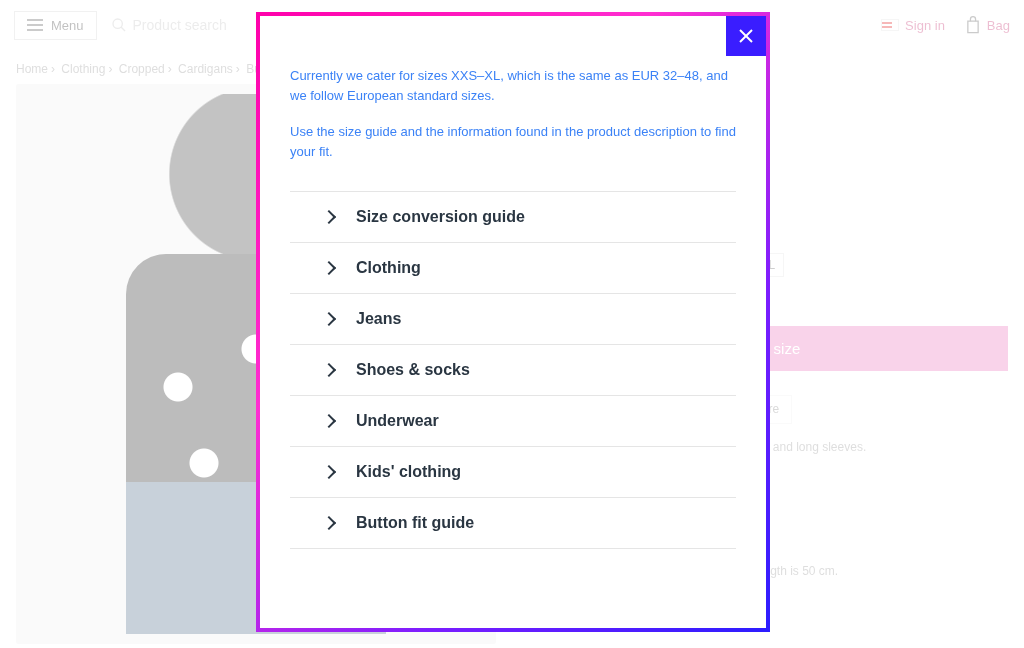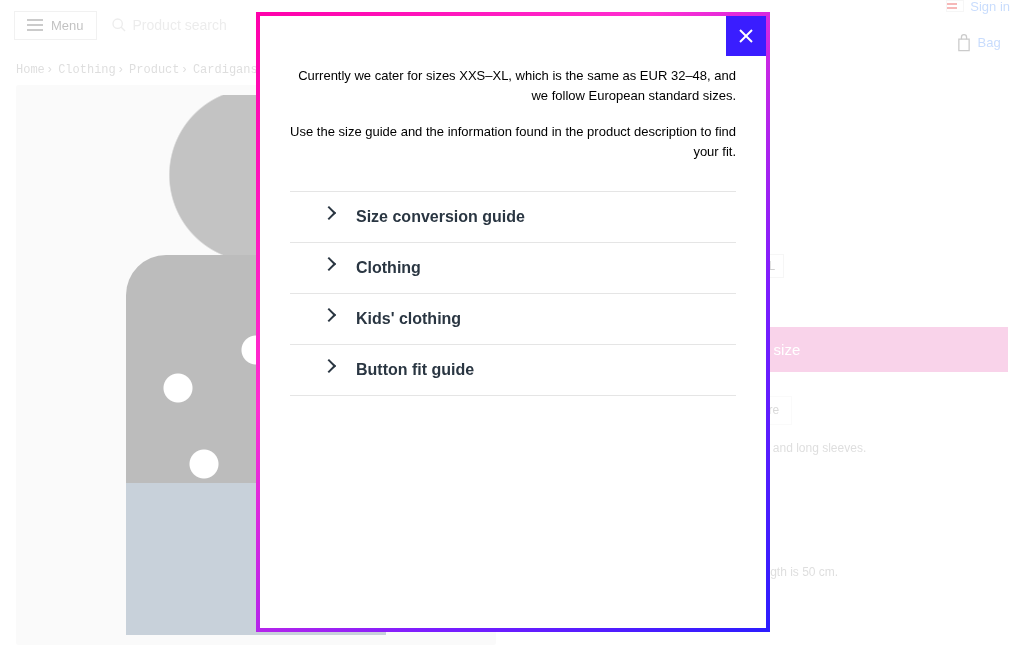--- a/index.html
+++ b/index.html
@@ -10,30 +10,30 @@
   .page { position: absolute; inset: 0; color: #222; }
 
   
   .hdr { display: flex; align-items: center; height: 50px; padding: 0 14px; gap: 14px; }
   .menu-btn { display: flex; align-items: center; gap: 8px; border: 1px solid #ccc; padding: 6px 12px; font-size: 13px; cursor: pointer; background: #fff; }
   .hamburger { display: flex; flex-direction: column; gap: 3px; }
   .hamburger span { width: 16px; height: 2px; background: #444; display: block; }
   .search { display: flex; align-items: center; gap: 6px; color: #bbb; font-size: 14px; }
   .search svg { width: 16px; height: 16px; stroke: #bbb; fill: none; stroke-width: 2; }
   .hdr .spacer { flex: 1; }
-  .hdr-right { display: flex; align-items: center; gap: 20px; font-size: 13px; color: #3b82f6; flex-direction: column; }
+  .hdr-right { display: flex; align-items: center; gap: 20px; font-size: 13px; color: #be185d; }
   .hdr-right .group { display: flex; align-items: center; gap: 6px; cursor: pointer; }
   .flag { width: 18px; height: 12px; background: #fff; border: 1px solid #ddd; display: inline-flex; flex-direction: column; justify-content: space-around; padding: 1px 0; }
   .flag span { height: 2px; width: 60%; background: #d00; }
   .bag-icon { width: 16px; height: 18px; }
 
   
   .crumbs { font-size: 12px; color: #888; padding: 12px 16px 8px; }
   .crumbs span { margin: 0 3px; }
-  .crumbs a { color: #888; text-decoration: none; font-family: Liberation Mono, monospace; }
+  .crumbs a { color: #888; text-decoration: none; }
 
   
   .main { display: flex; padding: 0 16px; gap: 24px; }
   .pimg { width: 480px; height: 560px; background: #eee; border-radius: 2px; overflow: hidden; position: relative; }
   
   .pimg::before { 
     content: ""; position: absolute; top: 10px; left: 140px; width: 200px; height: 200px;
     background: radial-gradient(circle at 50% 40%, #2a2a2a 0 55%, transparent 56%);
   }
   .pimg::after { 
@@ -74,26 +74,26 @@
   .scrim { position: absolute; inset: 0; background: rgba(255,255,255,0.72); }
 
   
   .modal {
     position: absolute; left: 256px; top: 12px; width: 514px; height: 620px;
     padding: 4px;
     background: linear-gradient(135deg, #ff00aa 0%, #ff2ed1 35%, #7b1dff 70%, #2c1dff 100%);
   }
   .modal-inner { background: #fff; width: 100%; height: 100%; position: relative; padding: 50px 30px 20px 30px; overflow: hidden; }
   .close-btn { position: absolute; top: 0; right: 0; width: 40px; height: 40px; background: #3a1dff; color: #fff; display: flex; align-items: center; justify-content: center; cursor: pointer; font-size: 20px; }
-  .modal-text { font-size: 13px; line-height: 1.55; color: #000000; text-align: right; }
+  .modal-text { font-size: 13px; line-height: 1.55; color: #3b82f6; }
   .modal-text p { margin-bottom: 16px; }
   .accordion { margin-top: 28px; }
   .acc-item { border-bottom: 1px solid #e5e5e5; }
   .acc-item:first-child { border-top: 1px solid #e5e5e5; }
-  .acc-head { display: flex; gap: 22px; padding: 16px 8px 16px 34px; cursor: pointer; }
+  .acc-head { display: flex; align-items: center; gap: 22px; padding: 16px 8px 16px 34px; cursor: pointer; }
   .acc-head .chev { width: 10px; height: 10px; border-right: 2px solid #2a3642; border-bottom: 2px solid #2a3642; transform: rotate(-45deg); flex-shrink: 0; }
   .acc-head .lbl { font-size: 16px; font-weight: 700; color: #2a3642; }
 </style>
 </head>
 <body>
 
 <div class="page">
   <div class="hdr">
     <div class="menu-btn">
       <span class="hamburger">
@@ -125,21 +125,21 @@
             <path d="M8 8V5a4 4 0 0 1 8 0v3"></path>
           </svg>
         <span>Bag</span>
       </div>
     </div>
   </div>
 
   <div class="crumbs">
     <a>Home</a><span>›</span>
     <a>Clothing</a><span>›</span>
-    <a>Product</a><span>›</span>
+    <a>Cropped</a><span>›</span>
     <a>Cardigans</a><span>›</span>
     <a>Button up cardigan</a>
   </div>
 
   <div class="main">
     <div class="pimg"></div>
     <div class="pinfo">
       <div class="pbrand">Monki cares</div>
       <div class="ptitle">Button up cardigan</div>
       <div class="pprice">300 DKK</div>
@@ -205,20 +205,38 @@
         </div>
       <div class="acc-item">
           <div class="acc-head">
             <span class="chev"></span>
             <span class="lbl">Clothing</span>
           </div>
         </div>
       <div class="acc-item">
           <div class="acc-head">
             <span class="chev"></span>
+            <span class="lbl">Jeans</span>
+          </div>
+        </div>
+      <div class="acc-item">
+          <div class="acc-head">
+            <span class="chev"></span>
+            <span class="lbl">Shoes &amp; socks</span>
+          </div>
+        </div>
+      <div class="acc-item">
+          <div class="acc-head">
+            <span class="chev"></span>
+            <span class="lbl">Underwear</span>
+          </div>
+        </div>
+      <div class="acc-item">
+          <div class="acc-head">
+            <span class="chev"></span>
             <span class="lbl">Kids' clothing</span>
           </div>
         </div>
       <div class="acc-item">
           <div class="acc-head">
             <span class="chev"></span>
             <span class="lbl">Button fit guide</span>
           </div>
         </div>
     </div>

